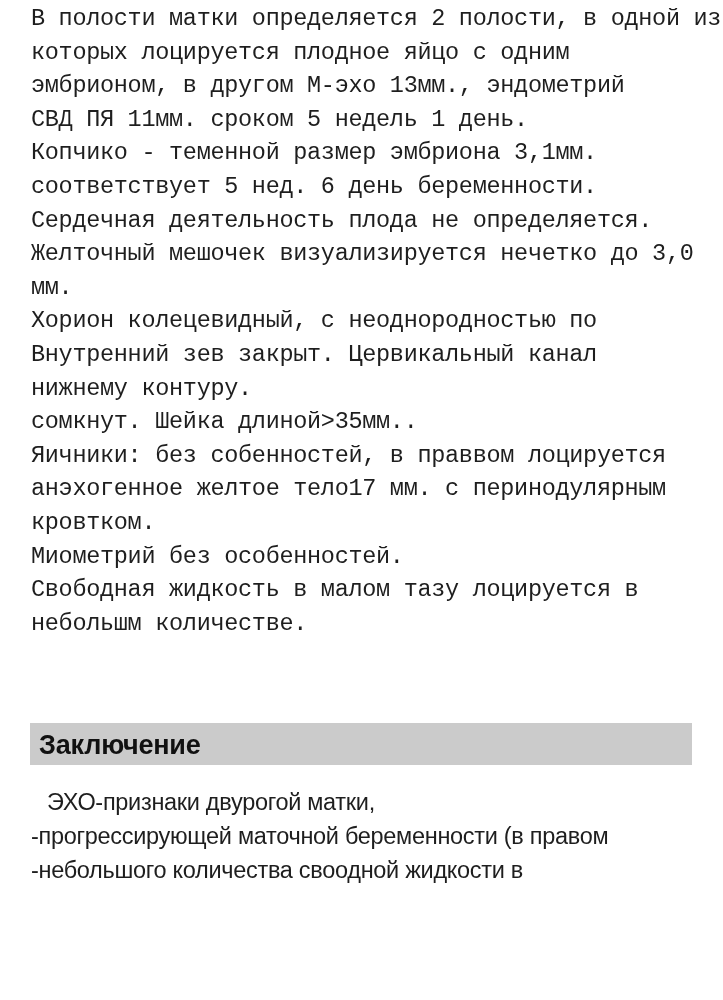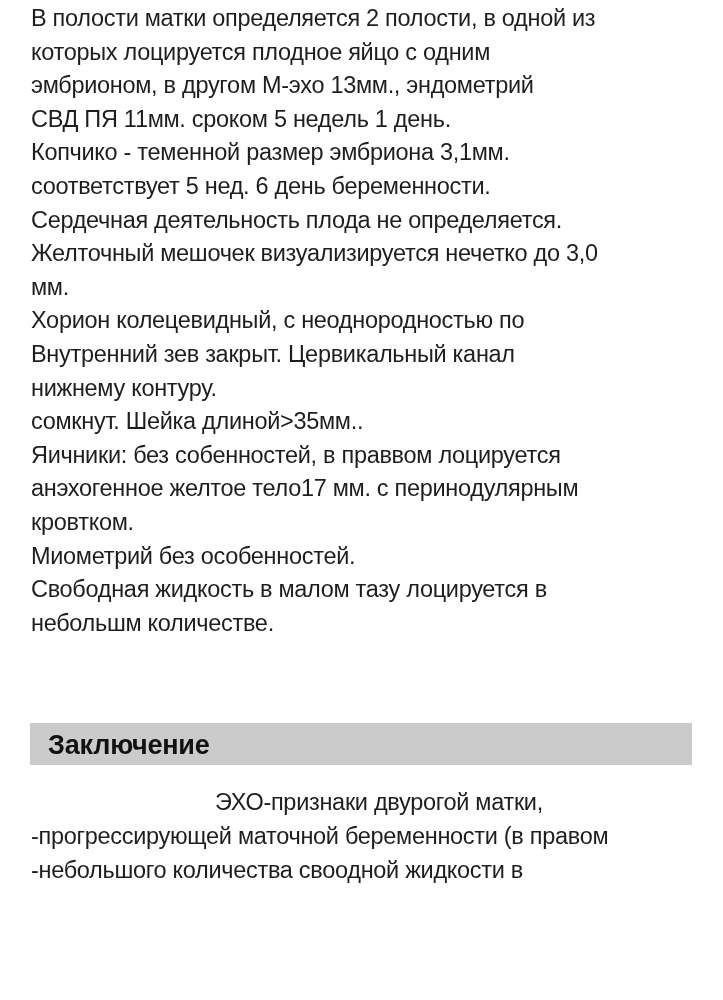--- a/index.html
+++ b/index.html
@@ -16,34 +16,35 @@
     color: #1e1e1e;
   }
   .findings {
     position: absolute;
     left: 31px;
     top: 2px;
     width: 680px;
     font-size: 23.5px;
     line-height: 33.6px;
     letter-spacing: -0.3px;
+    font-family: Liberation Mono, monospace;
   }
   .findings .line {
     display: block;
     white-space: nowrap;
   }
   .section-header {
     position: absolute;
     left: 30px;
     top: 723px;
     width: 662px;
     height: 42px;
     background: #cbcbcb;
     box-sizing: border-box;
-    padding-left: 18px;
+    padding-left: 9px;
   }
   .section-title {
     font-size: 27px;
     font-weight: bold;
     line-height: 44px;
     color: #111111;
     letter-spacing: -0.2px;
   }
   .conclusion {
     position: absolute;
@@ -53,21 +54,20 @@
     font-size: 23.5px;
     line-height: 34px;
     letter-spacing: -0.3px;
   }
   .conclusion .line {
     display: block;
     white-space: nowrap;
   }
   .conclusion .indent {
     padding-left: 16px;
-    text-align: center;
   }
 </style>
 </head>
 <body>
 
 <div class="findings">
   <span class="line">В полости матки определяется 2 полости, в одной из</span>
   <span class="line">которых лоцируется плодное яйцо с одним</span>
   <span class="line">эмбрионом, в другом М-эхо 13мм., эндометрий</span>
   <span class="line">СВД ПЯ 11мм. сроком 5 недель 1 день.</span>

